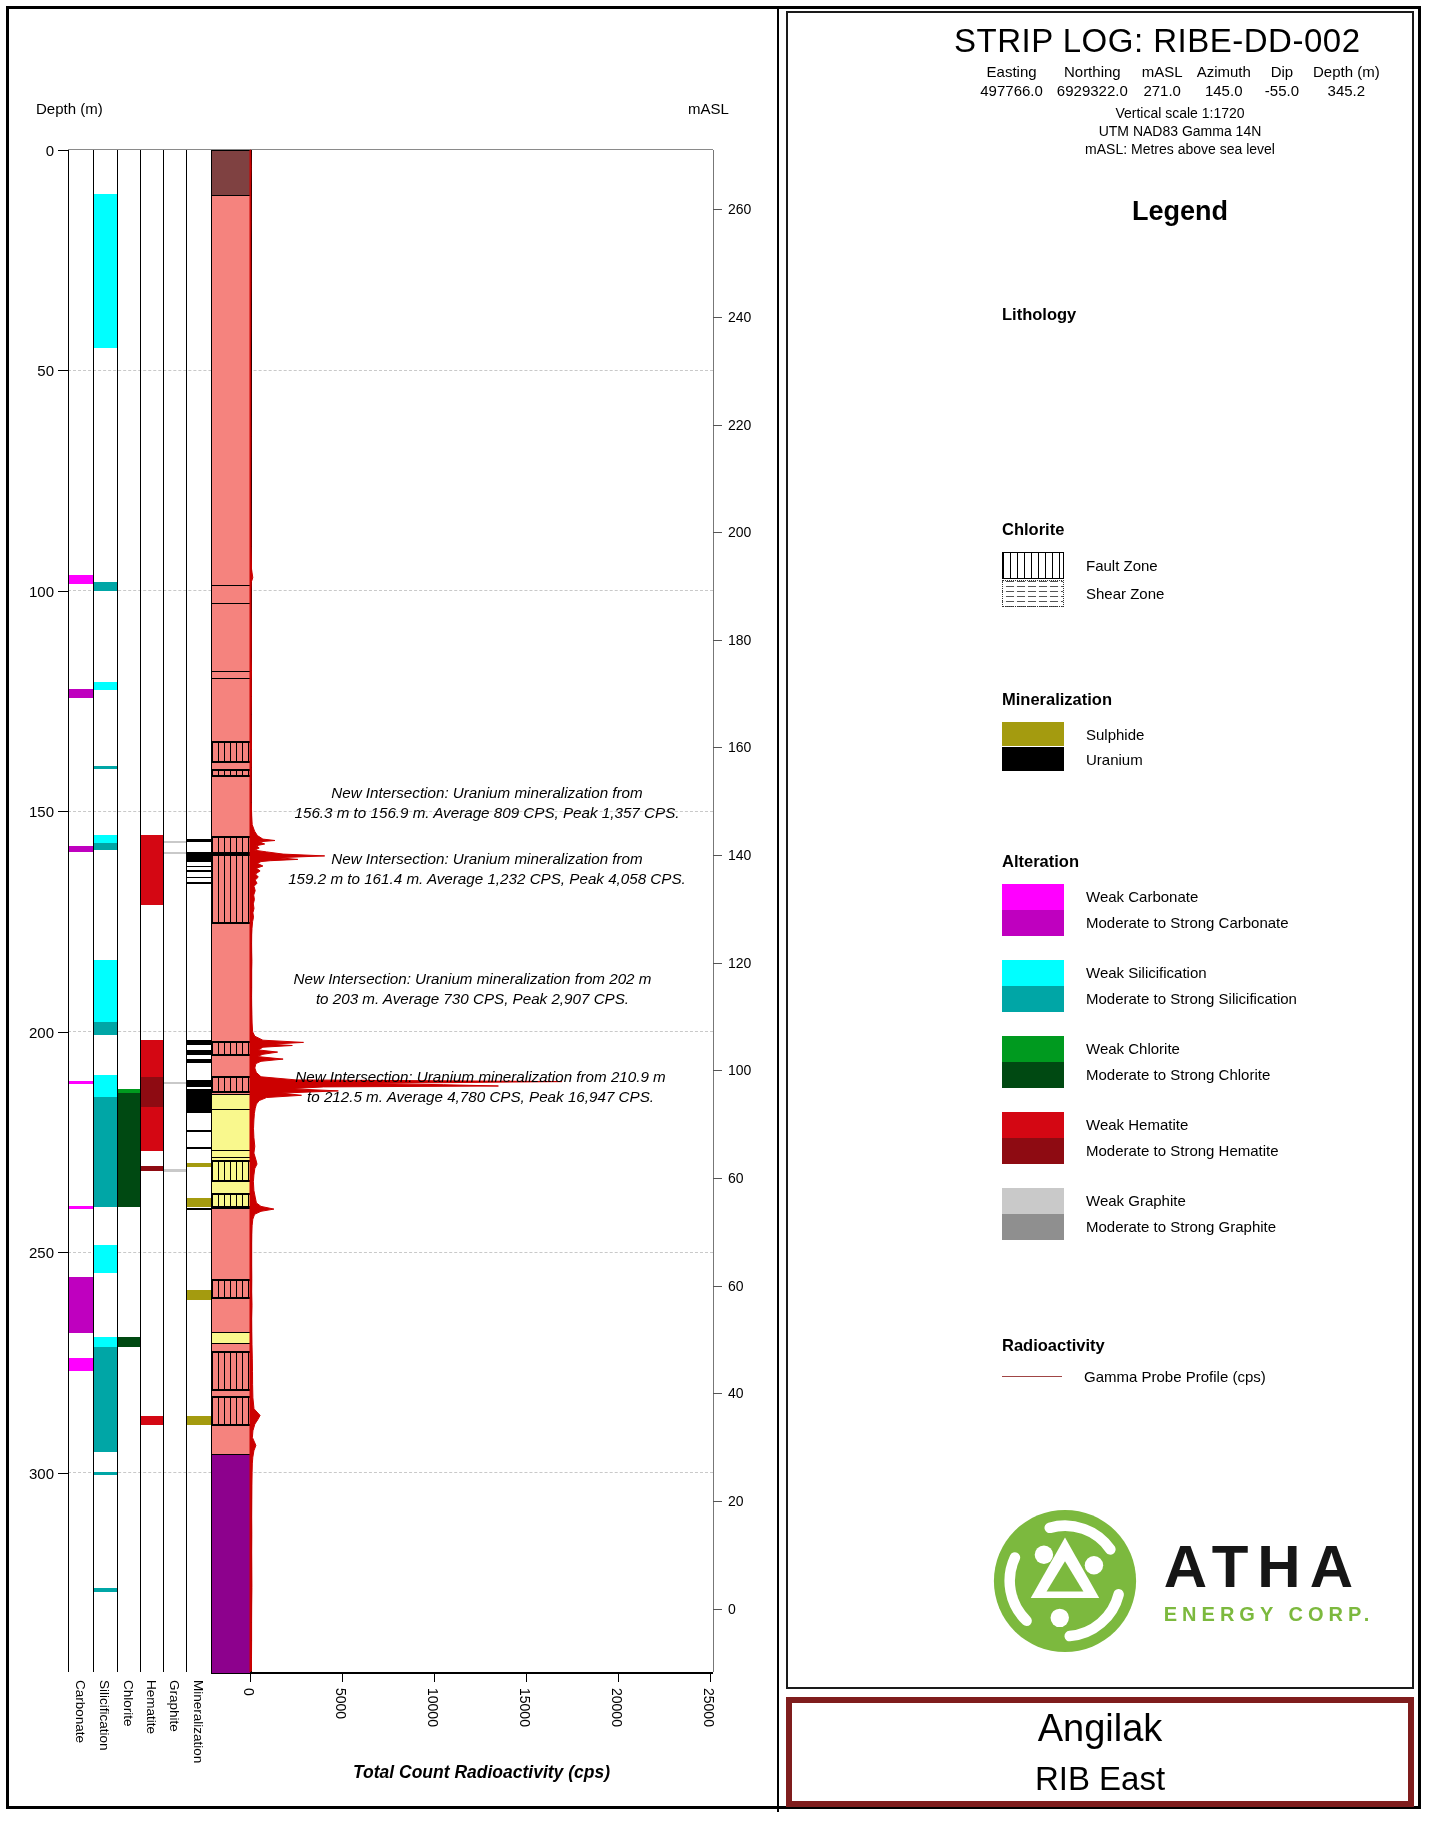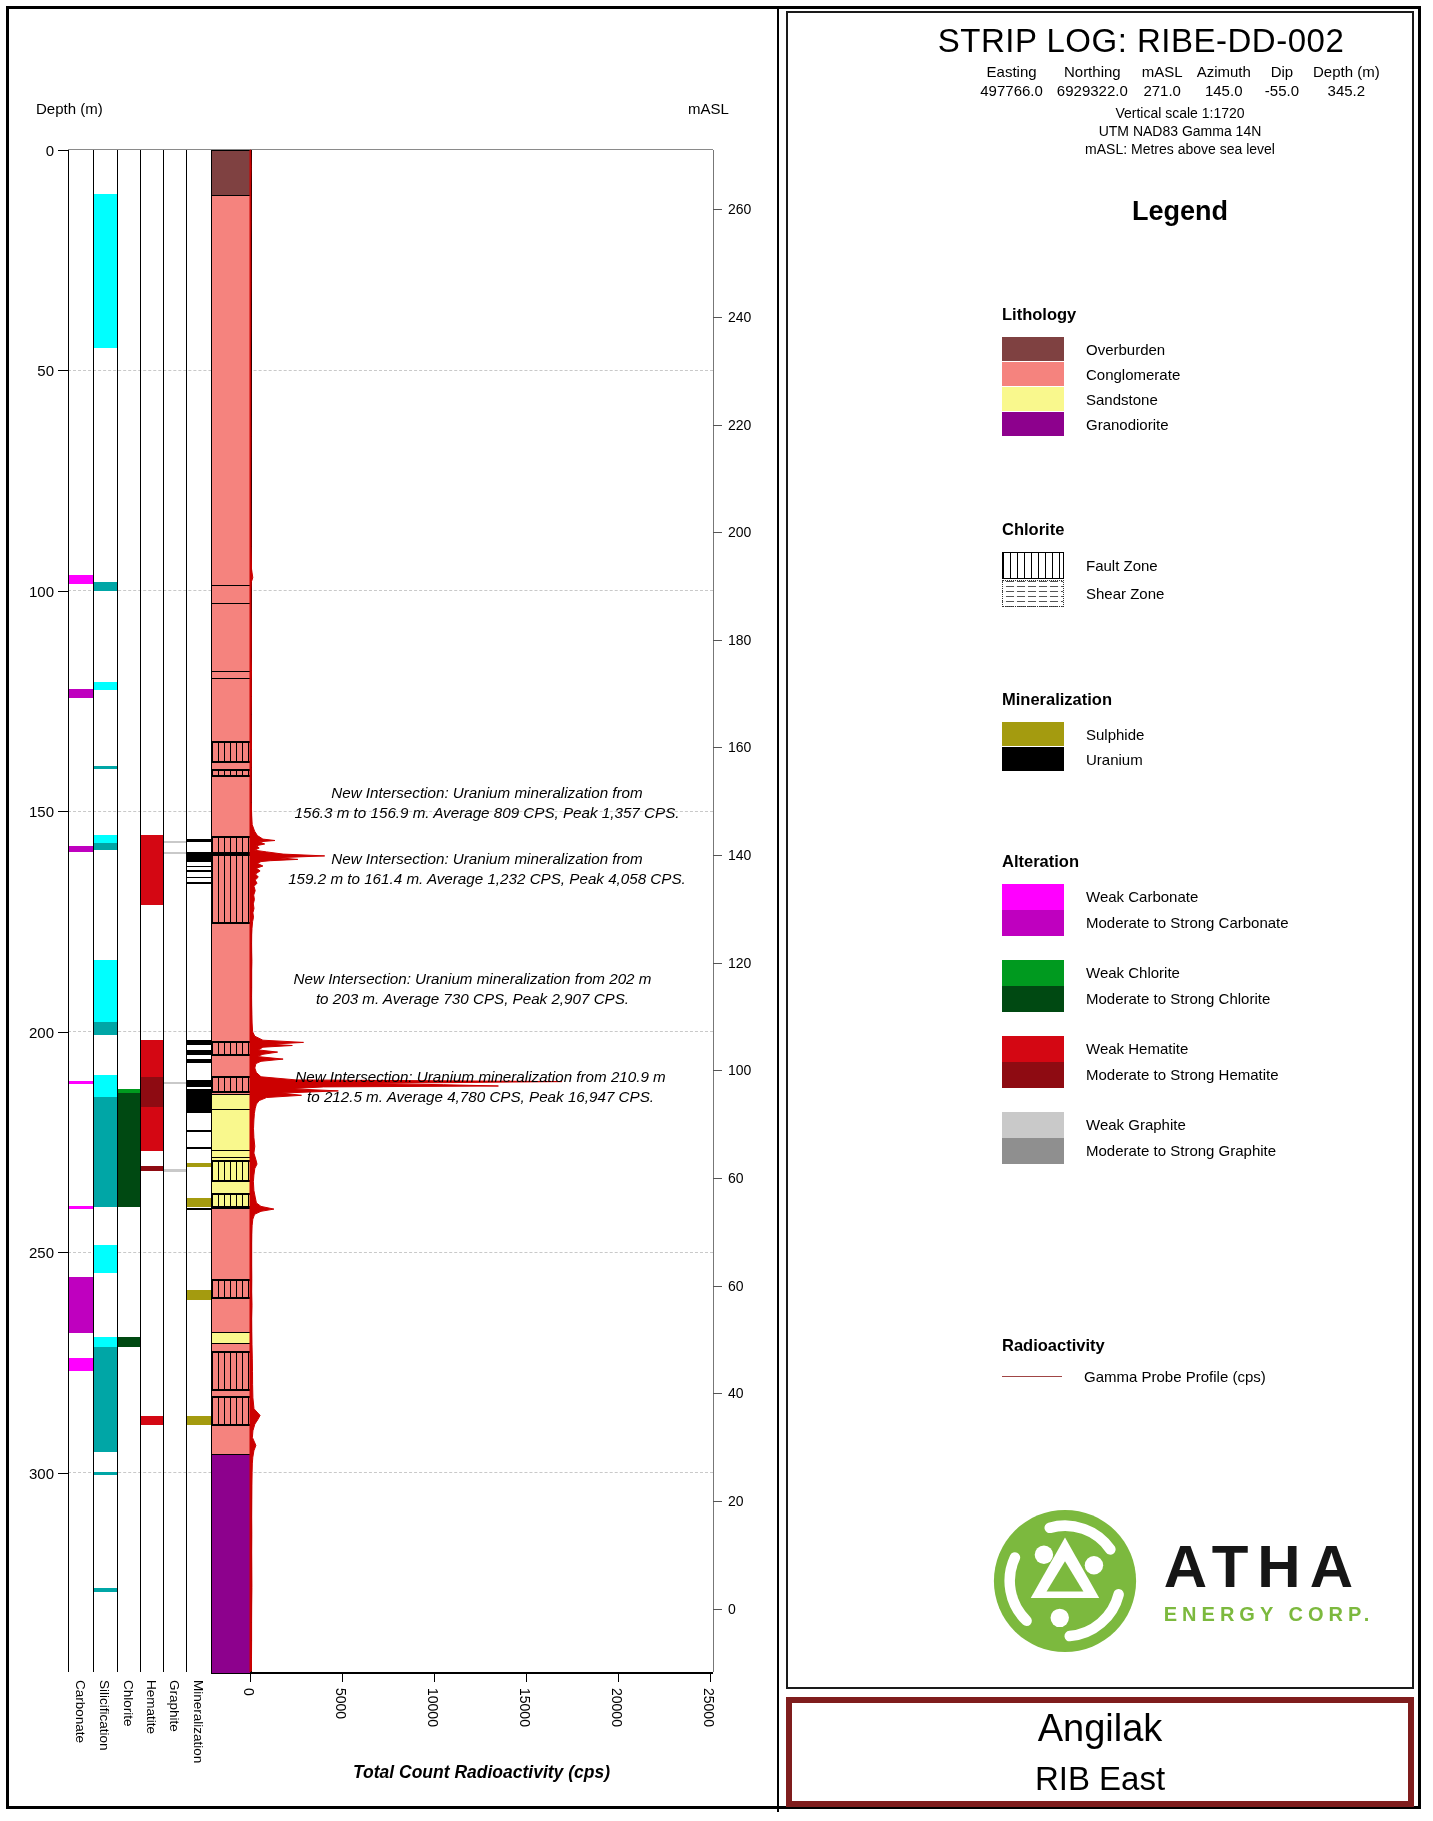--- a/index.html
+++ b/index.html
@@ -29,21 +29,21 @@
   .tick-b{position:absolute;width:0;height:8px;border-left:1px solid #000}
   .dlabel{position:absolute;width:40px;text-align:right;font-size:15px}
   .mlabel{position:absolute;font-size:14px}
   .vtext{position:absolute;writing-mode:vertical-rl;font-size:14px;white-space:nowrap}
   .trklabel{position:absolute;writing-mode:vertical-rl;font-size:13.5px;white-space:nowrap}
   .axis-title{position:absolute;font-size:15px}
   .xlabel{position:absolute;left:250px;width:463px;text-align:center;font-size:17.5px;font-weight:bold;font-style:italic;top:1762px}
   .ann{position:absolute;text-align:center;font-size:15.2px;font-weight:normal;font-style:italic;line-height:20px}
   .gamma{position:absolute;left:0;top:0;pointer-events:none}
   
-  .rp-title{position:absolute;left:911px;top:22px;width:460px;text-align:center;font-size:33px;letter-spacing:.5px}
+  .rp-title{position:absolute;left:954px;top:22px;width:460px;text-align:left;font-size:33px;letter-spacing:.5px}
   .meta{position:absolute;left:950px;top:62px;width:460px;display:flex;justify-content:center;gap:14px}
   .meta .col{text-align:center;font-size:15px;line-height:19px}
   .notes{position:absolute;left:950px;top:104px;width:460px;text-align:center;font-size:14px;line-height:18px}
   .legend-title{position:absolute;left:950px;top:196px;width:460px;text-align:center;font-size:27px;font-weight:bold}
   .lsec{position:absolute;left:1002px;width:414px}
   .lsec .hd{font-size:16.5px;font-weight:bold;margin-bottom:13px}
   .li{display:flex;align-items:center;margin-bottom:1px}
   .sw{width:62px;height:24px;margin-right:22px;flex:none}
   .sw27{width:62px;height:27px;margin-right:22px;flex:none;box-sizing:border-box}
   .lg-label{font-size:15px}
@@ -288,38 +288,20 @@
     </div>
   <div class="notes" id="notes">
       <div class="">Vertical scale 1:1720</div>
       <div class="">UTM NAD83 Gamma 14N</div>
       <div class="">mASL: Metres above sea level</div>
     </div>
   <div class="legend-title">Legend</div>
 
   <div class="lsec" style="top:305px">
     <div class="hd">Lithology</div>
-    <div id="leg-lith">
-        <div class="li">
-          <div class="sw" style="background: rgb(127, 65, 65);"></div>
-          <div class="lg-label">Overburden</div>
-        </div>
-        <div class="li">
-          <div class="sw" style="background: rgb(245, 131, 126);"></div>
-          <div class="lg-label">Conglomerate</div>
-        </div>
-        <div class="li">
-          <div class="sw" style="background: rgb(249, 248, 141);"></div>
-          <div class="lg-label">Sandstone</div>
-        </div>
-        <div class="li">
-          <div class="sw" style="background: rgb(141, 1, 141);"></div>
-          <div class="lg-label">Granodiorite</div>
-        </div>
-      </div>
   </div>
   <div class="lsec" style="top:520px">
     <div class="hd">Chlorite</div>
     <div id="leg-struct">
         <div class="li">
           <div class="sw27 pat-fault"></div>
           <div class="lg-label">Fault Zone</div>
         </div>
         <div class="li">
           <div class="sw27 pat-shear"></div>
@@ -344,20 +326,30 @@
     <div class="hd" style="margin-bottom:13px">Alteration</div>
     <div id="leg-alt">
         <div class="pairrow">
           <div class="swpair">
             <div class="" style="background: rgb(255, 0, 255);"></div>
             <div class="" style="background: rgb(191, 0, 191);"></div>
           </div>
           <div class="pairlabels">
             <span>Weak Carbonate</span>
             <span>Moderate to Strong Carbonate</span>
+          </div>
+        </div>
+        <div class="pairrow">
+          <div class="swpair">
+            <div class="" style="background: rgb(0, 255, 255);"></div>
+            <div class="" style="background: rgb(0, 166, 166);"></div>
+          </div>
+          <div class="pairlabels">
+            <span>Weak Silicification</span>
+            <span>Moderate to Strong Silicification</span>
           </div>
         </div>
         <div class="pairrow">
           <div class="swpair">
             <div class="" style="background: rgb(0, 154, 31);"></div>
             <div class="" style="background: rgb(0, 73, 18);"></div>
           </div>
           <div class="pairlabels">
             <span>Weak Chlorite</span>
             <span>Moderate to Strong Chlorite</span>

